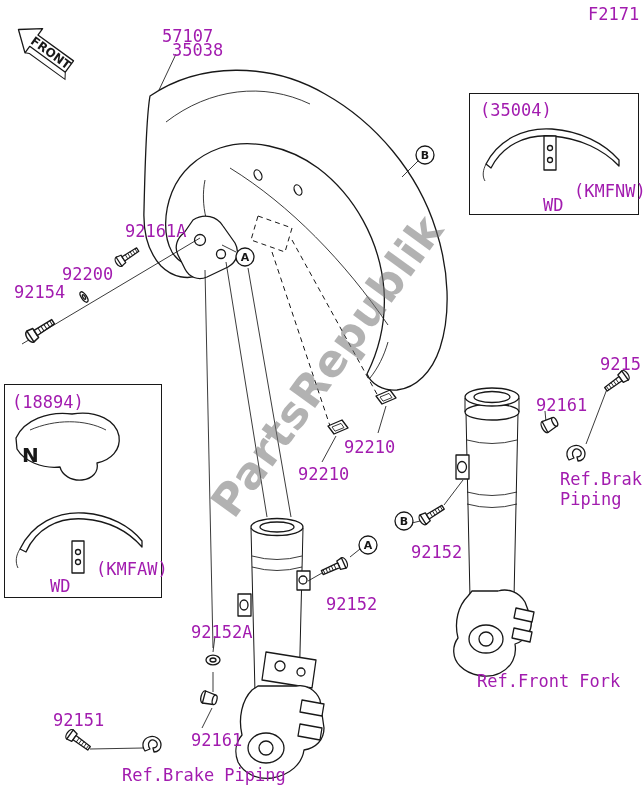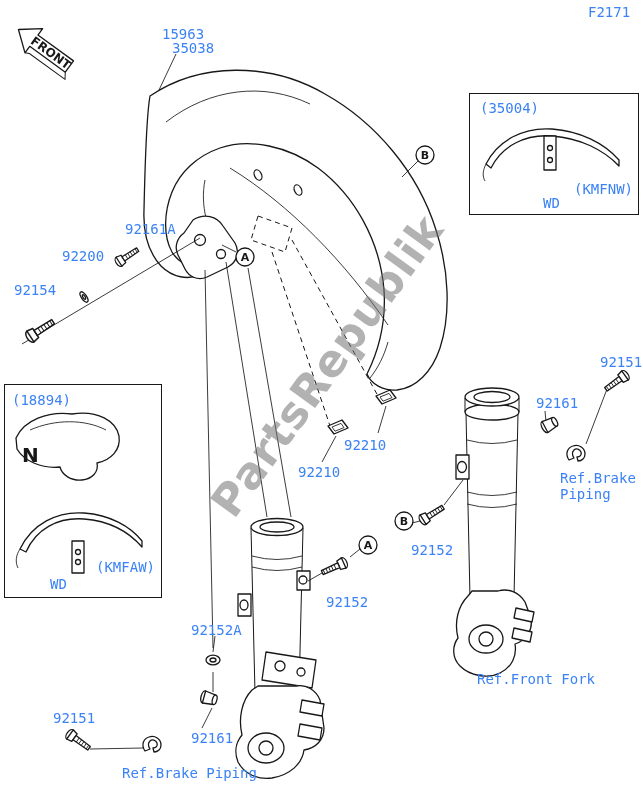--- a/index.html
+++ b/index.html
@@ -8,21 +8,21 @@
   svg.art{position:absolute;left:0;top:0;z-index:1;}
   .shape{fill:#fff;stroke:#181818;stroke-width:1.3;stroke-linejoin:round;}
   .ln{fill:none;stroke:#181818;stroke-width:1;}
   .thin{stroke-width:0.85;}
   .dash{fill:none;stroke:#181818;stroke-width:1;stroke-dasharray:5 4;}
   .callout-circle{fill:#fff;stroke:#181818;stroke-width:1.3;}
   .callout-text{font-family:"DejaVu Sans",sans-serif;font-size:11px;font-weight:bold;
                 fill:#181818;text-anchor:middle;}
   .front-text{font-family:"DejaVu Sans",sans-serif;font-size:12px;font-weight:bold;fill:#181818;}
   .n-mark{font-family:"DejaVu Sans",sans-serif;font-size:20px;font-weight:bold;fill:#181818;}
-  .plabel{position:absolute;font-size:14px;color:#3b82f6;white-space:pre;z-index:3;}
+  .plabel{position:absolute;font-size:17px;color:#a21caf;white-space:pre;z-index:3;}
   .ref{white-space:normal;line-height:1.15;}
   .box{position:absolute;border:1.5px solid #181818;z-index:0;}
   .watermark{position:absolute;left:67px;top:340px;width:520px;text-align:center;
              transform:rotate(-54deg);font-family:"DejaVu Sans",sans-serif;font-weight:bold;
              font-size:44px;letter-spacing:1px;color:rgba(115,115,115,0.55);
              z-index:2;pointer-events:none;}
 </style>
 </head>
 <body>
 
@@ -208,33 +208,33 @@
       <rect x="72" y="541" width="12" height="32" class="shape"></rect>
       <circle cx="78" cy="552" r="2.5" class="shape"></circle>
       <circle cx="78" cy="562" r="2.5" class="shape"></circle>
     </g>
   </svg>
 
   <div class="watermark">PartsRepublik</div>
 
   <div class="plabel" style="left:588px;top:4px;">F2171</div>
 
-  <div class="plabel" style="left:162px;top:26px;">15963</div>
+  <div class="plabel" style="left:162px;top:26px;">57107</div>
   <div class="plabel" style="left:172px;top:40px;text-align:right;">35038</div>
 
   <div class="plabel" style="left:480px;top:100px;">(35004)</div>
   <div class="plabel" style="left:574px;top:181px;text-align:center;">(KMFNW)</div>
   <div class="plabel" style="left:543px;top:195px;">WD</div>
 
   <div class="plabel" style="left:12px;top:392px;">(18894)</div>
   <div class="plabel" style="left:96px;top:559px;">(KMFAW)</div>
   <div class="plabel" style="left:50px;top:576px;">WD</div>
 
   <div class="plabel" style="left:77px;top:221px;margin-left:48px;">92161A</div>
-  <div class="plabel" style="left:62px;top:248px;">92200</div>
+  <div class="plabel" style="left:62px;top:264px;">92200</div>
   <div class="plabel" style="left:14px;top:282px;">92154</div>
 
   <div class="plabel" style="left:600px;top:354px;">92151</div>
   <div class="plabel" style="left:536px;top:395px;">92161</div>
   <div class="plabel ref" style="left:560px;top:470px;width:76px;">Ref.Brake Piping</div>
 
   <div class="plabel" style="left:344px;top:437px;">92210</div>
   <div class="plabel" style="left:298px;top:464px;">92210</div>
 
   <div class="plabel" style="left:411px;top:542px;">92152</div>

